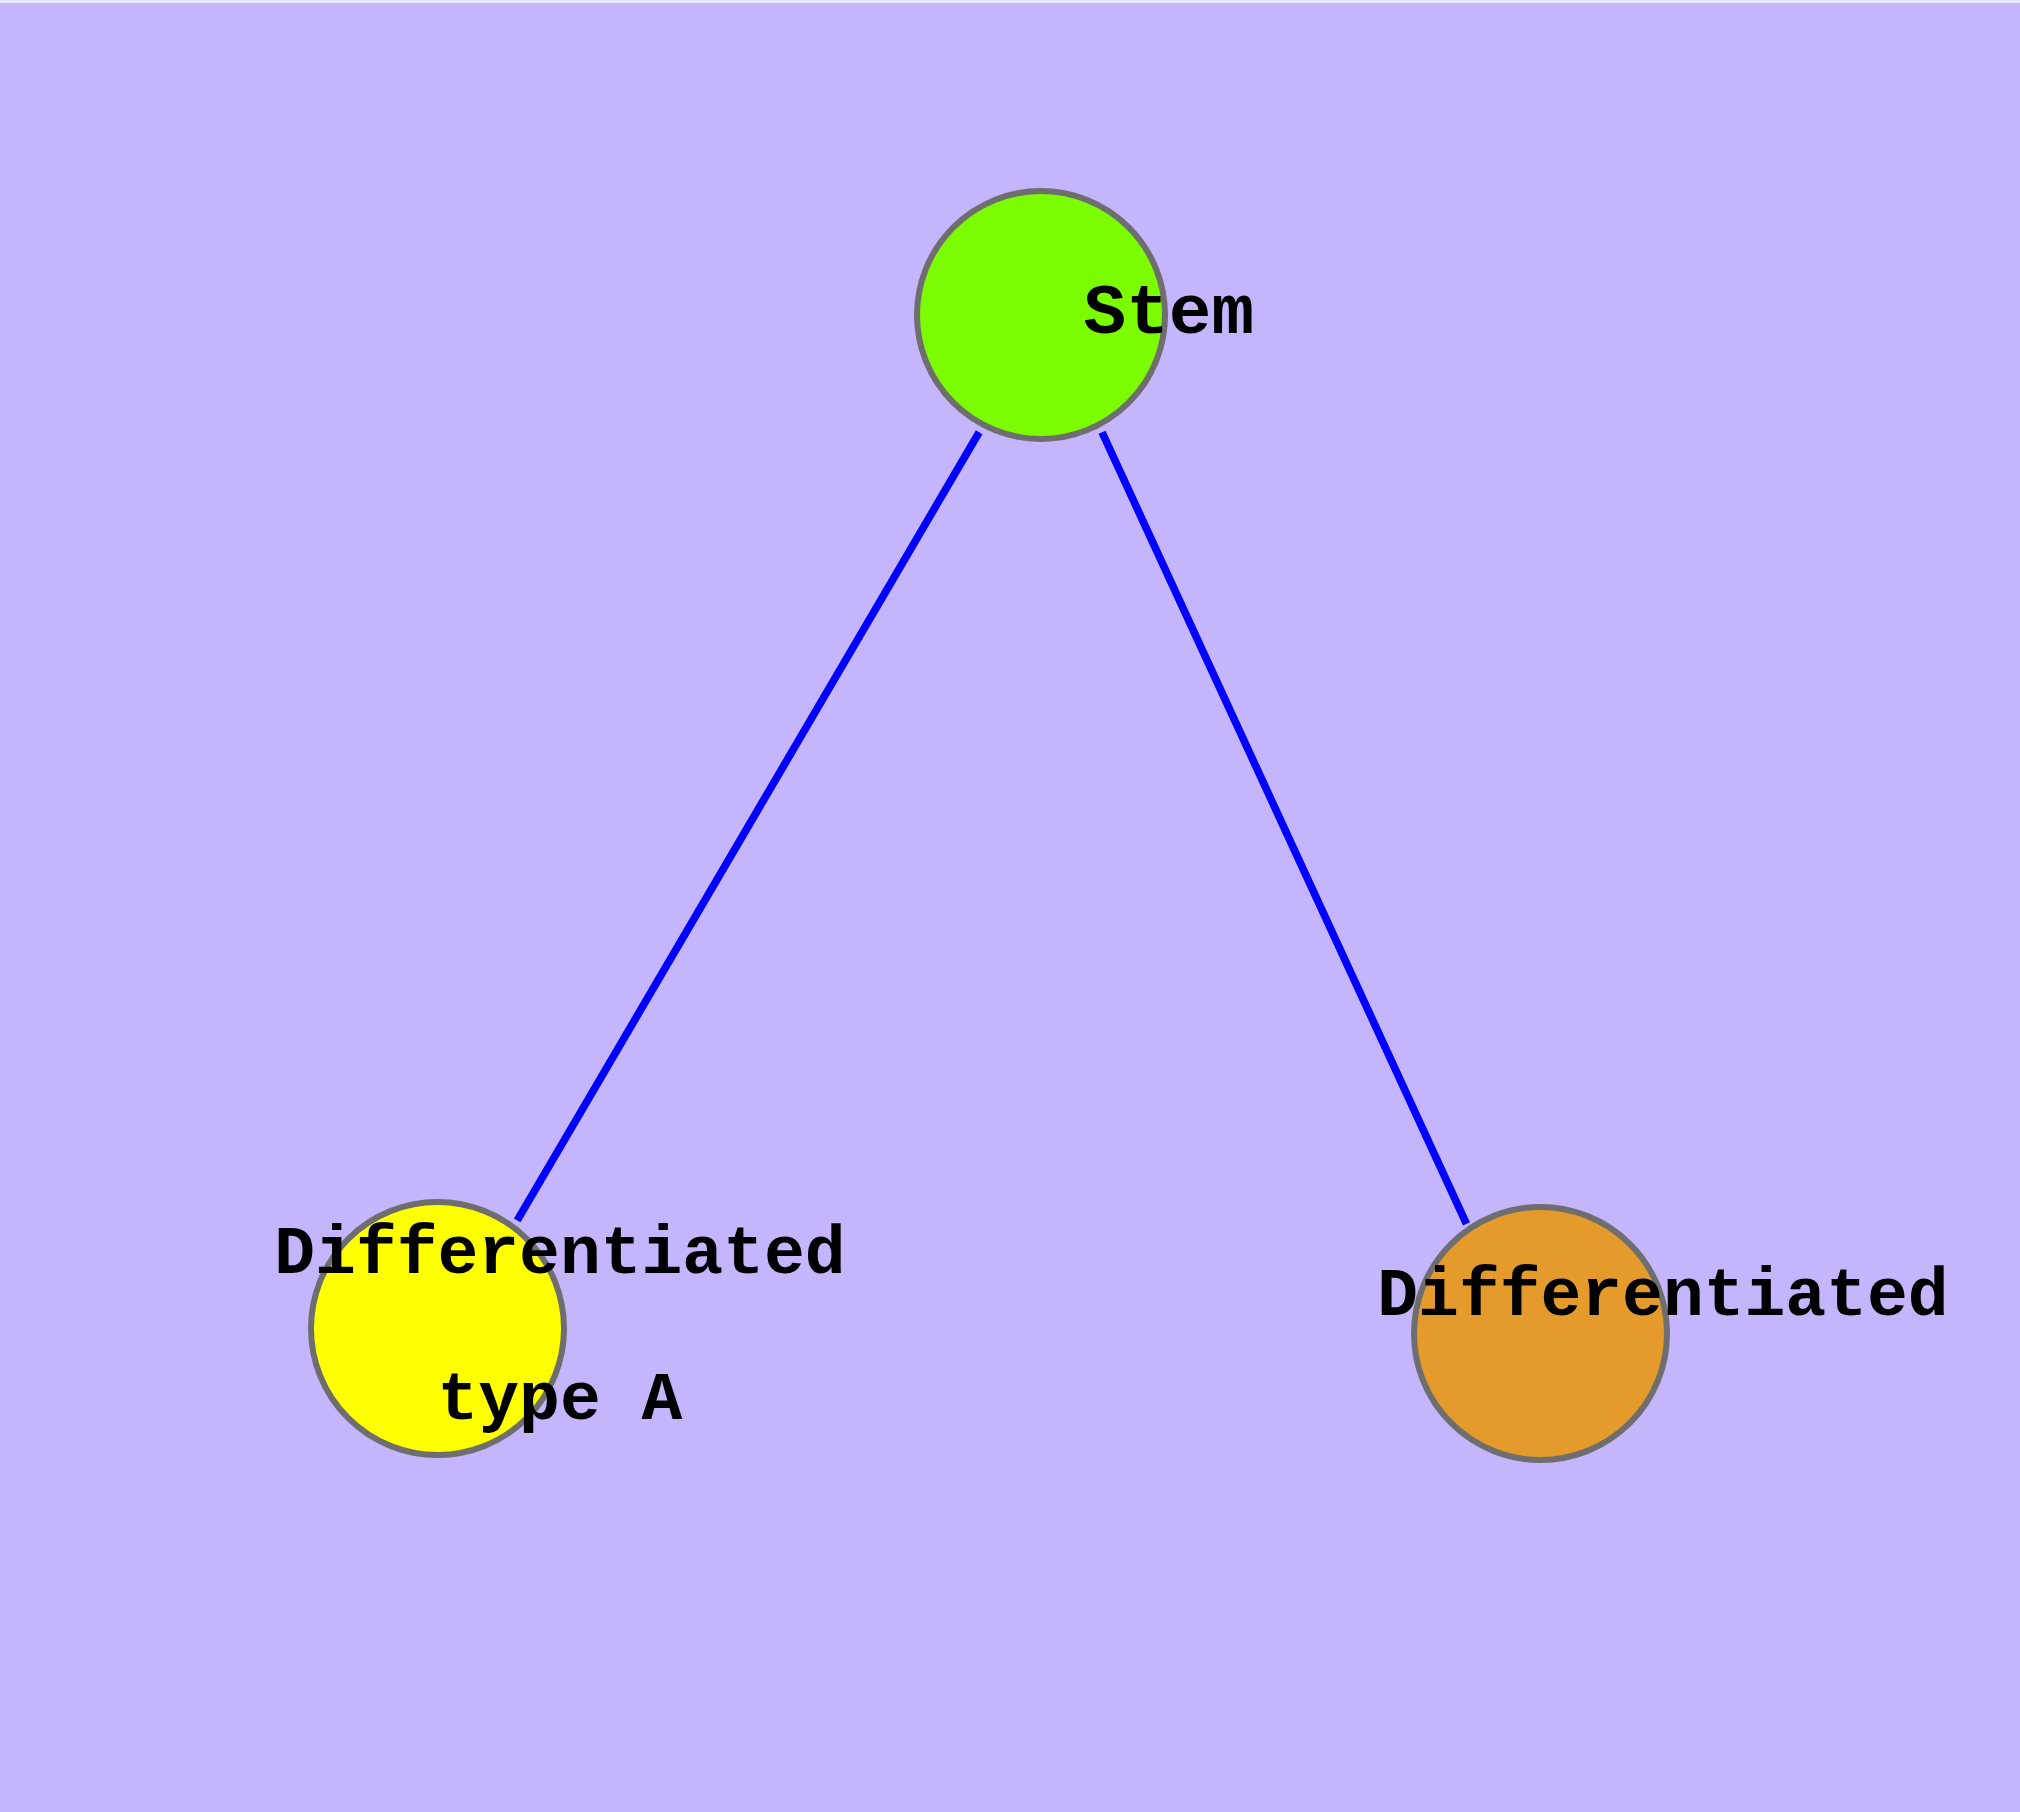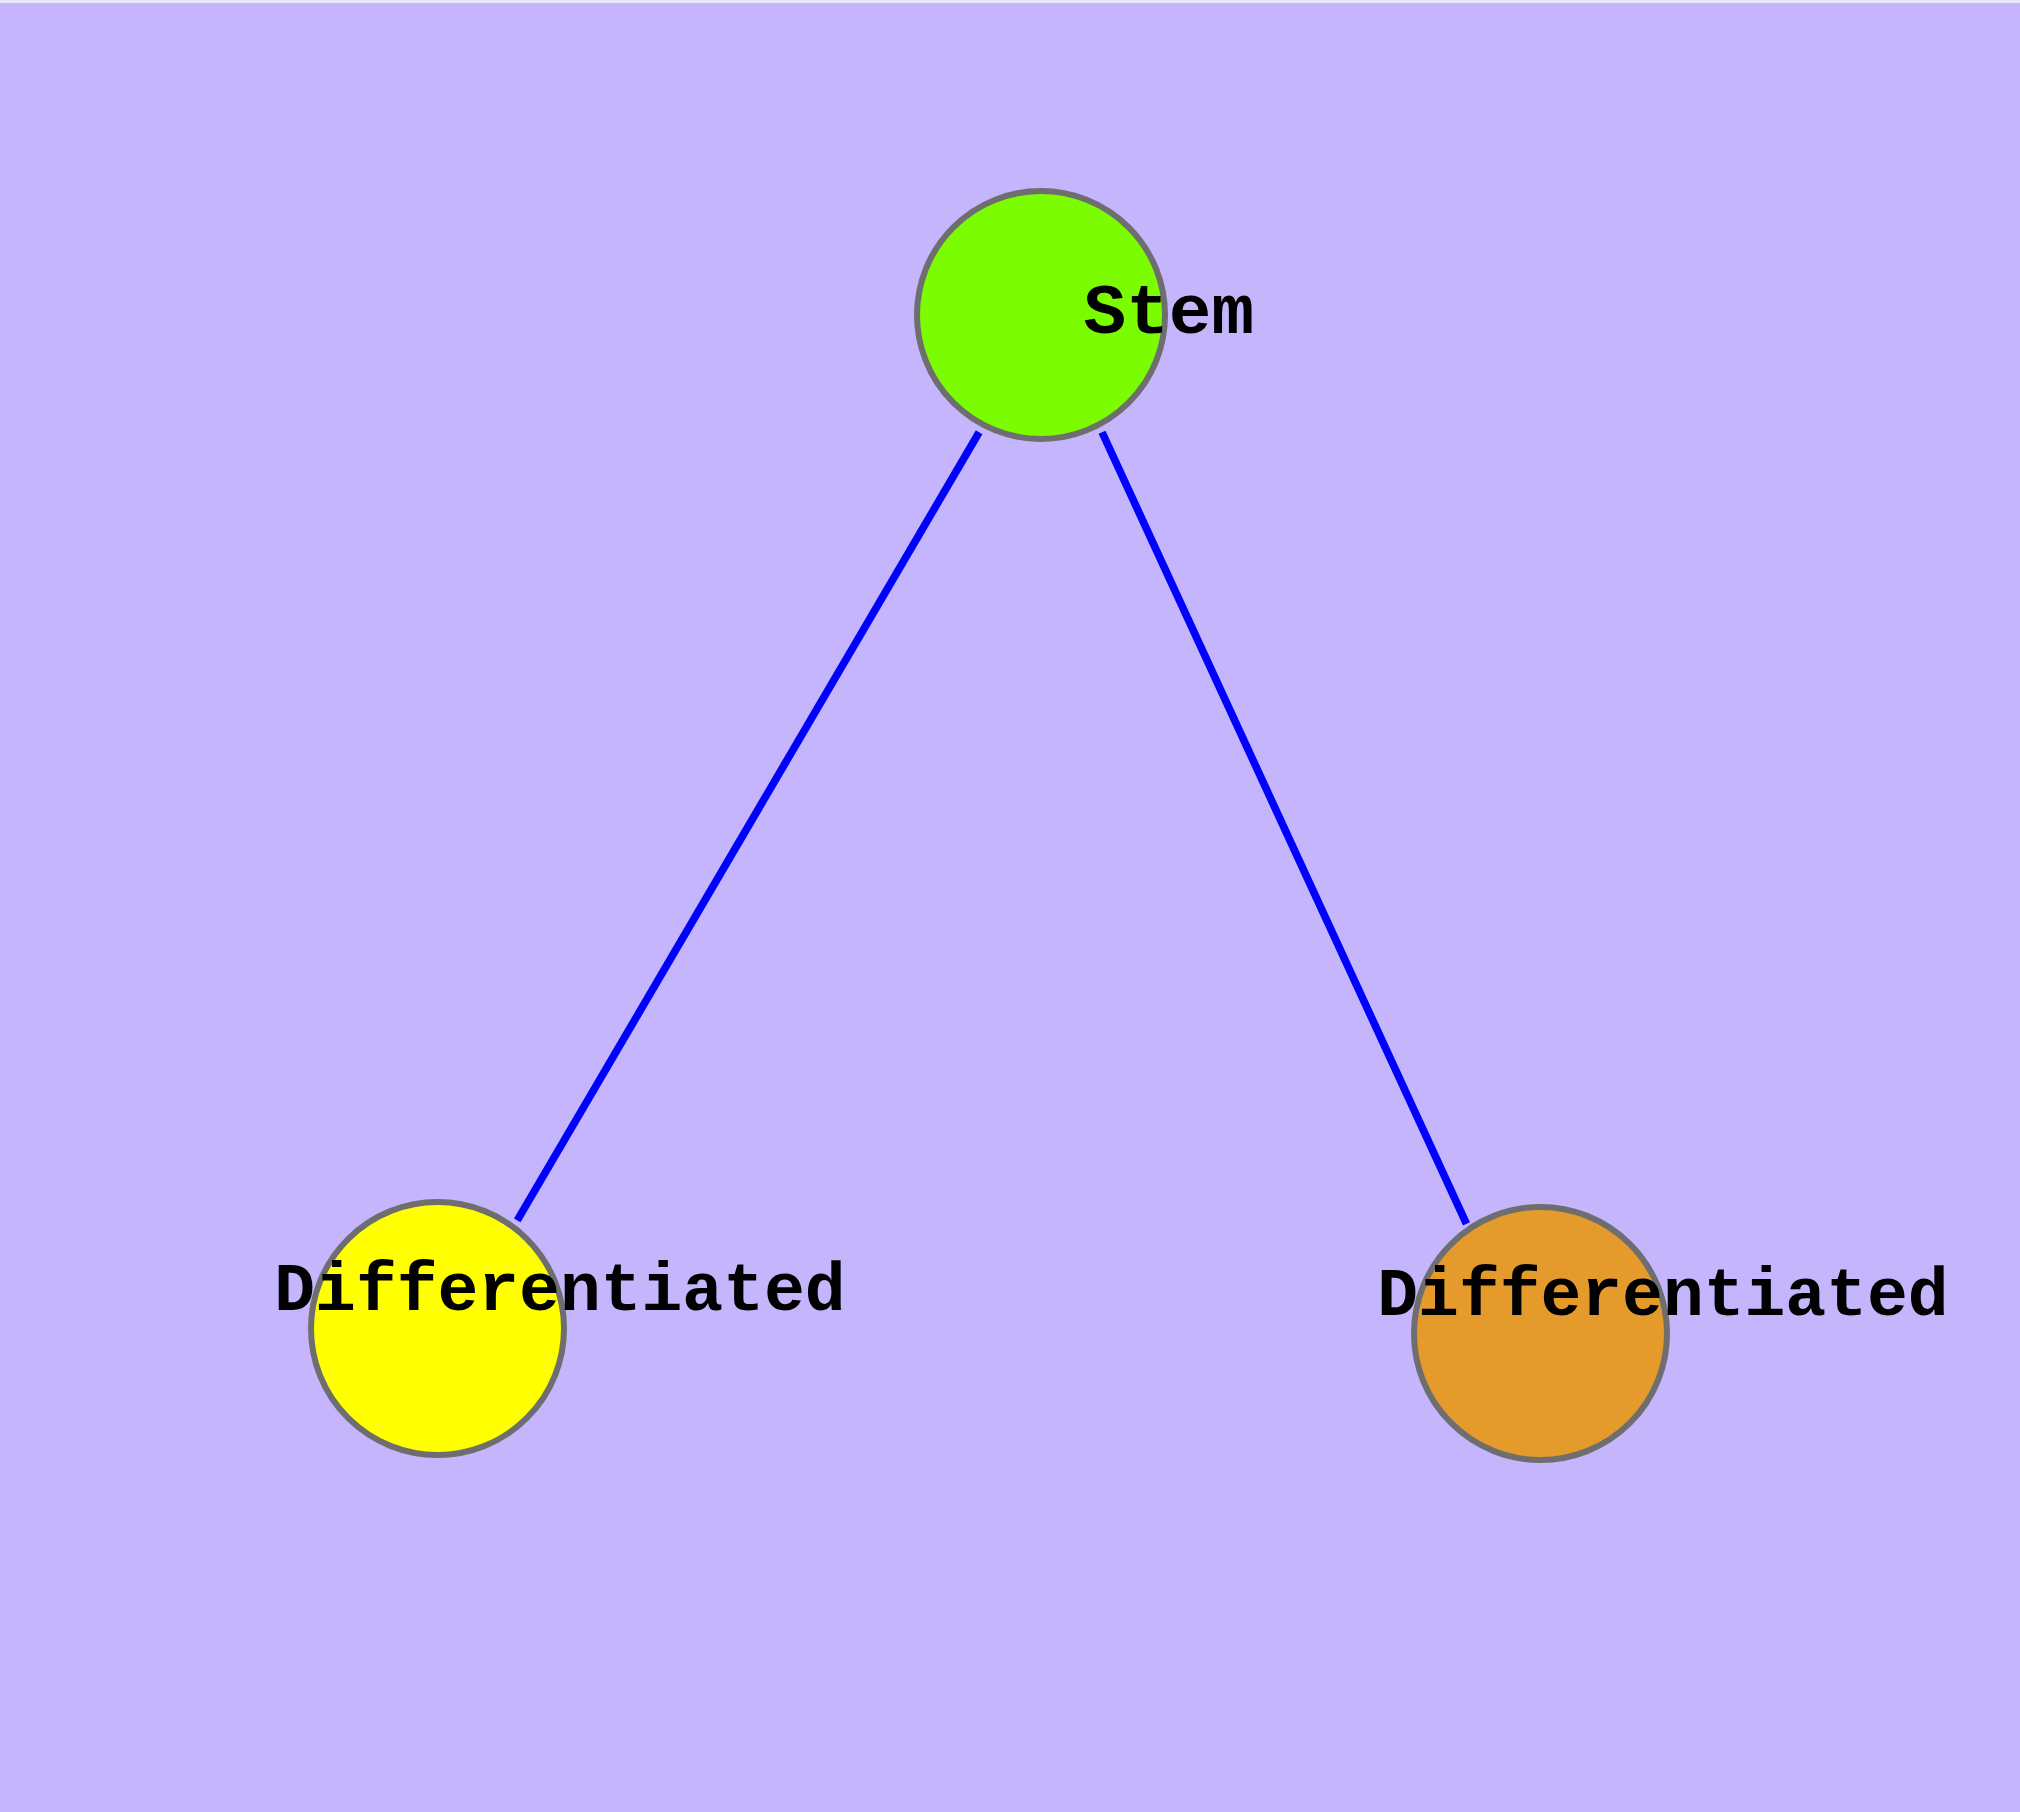--- a/index.html
+++ b/index.html
@@ -92,20 +92,21 @@
     <div class="node-circle"></div>
     <div class="node-label">
       <span>Stem</span>
     </div>
   </div>
 
   <div class="graph-node" id="node-diff-a">
     <div class="node-circle"></div>
     <div class="node-label">
       <span>Differentiated</span><br>
+      <span>type A</span>
     </div>
   </div>
 
   <div class="graph-node" id="node-diff-b">
     <div class="node-circle"></div>
     <div class="node-label">
       <span>Differentiated</span><br>
     </div>
   </div>
 

